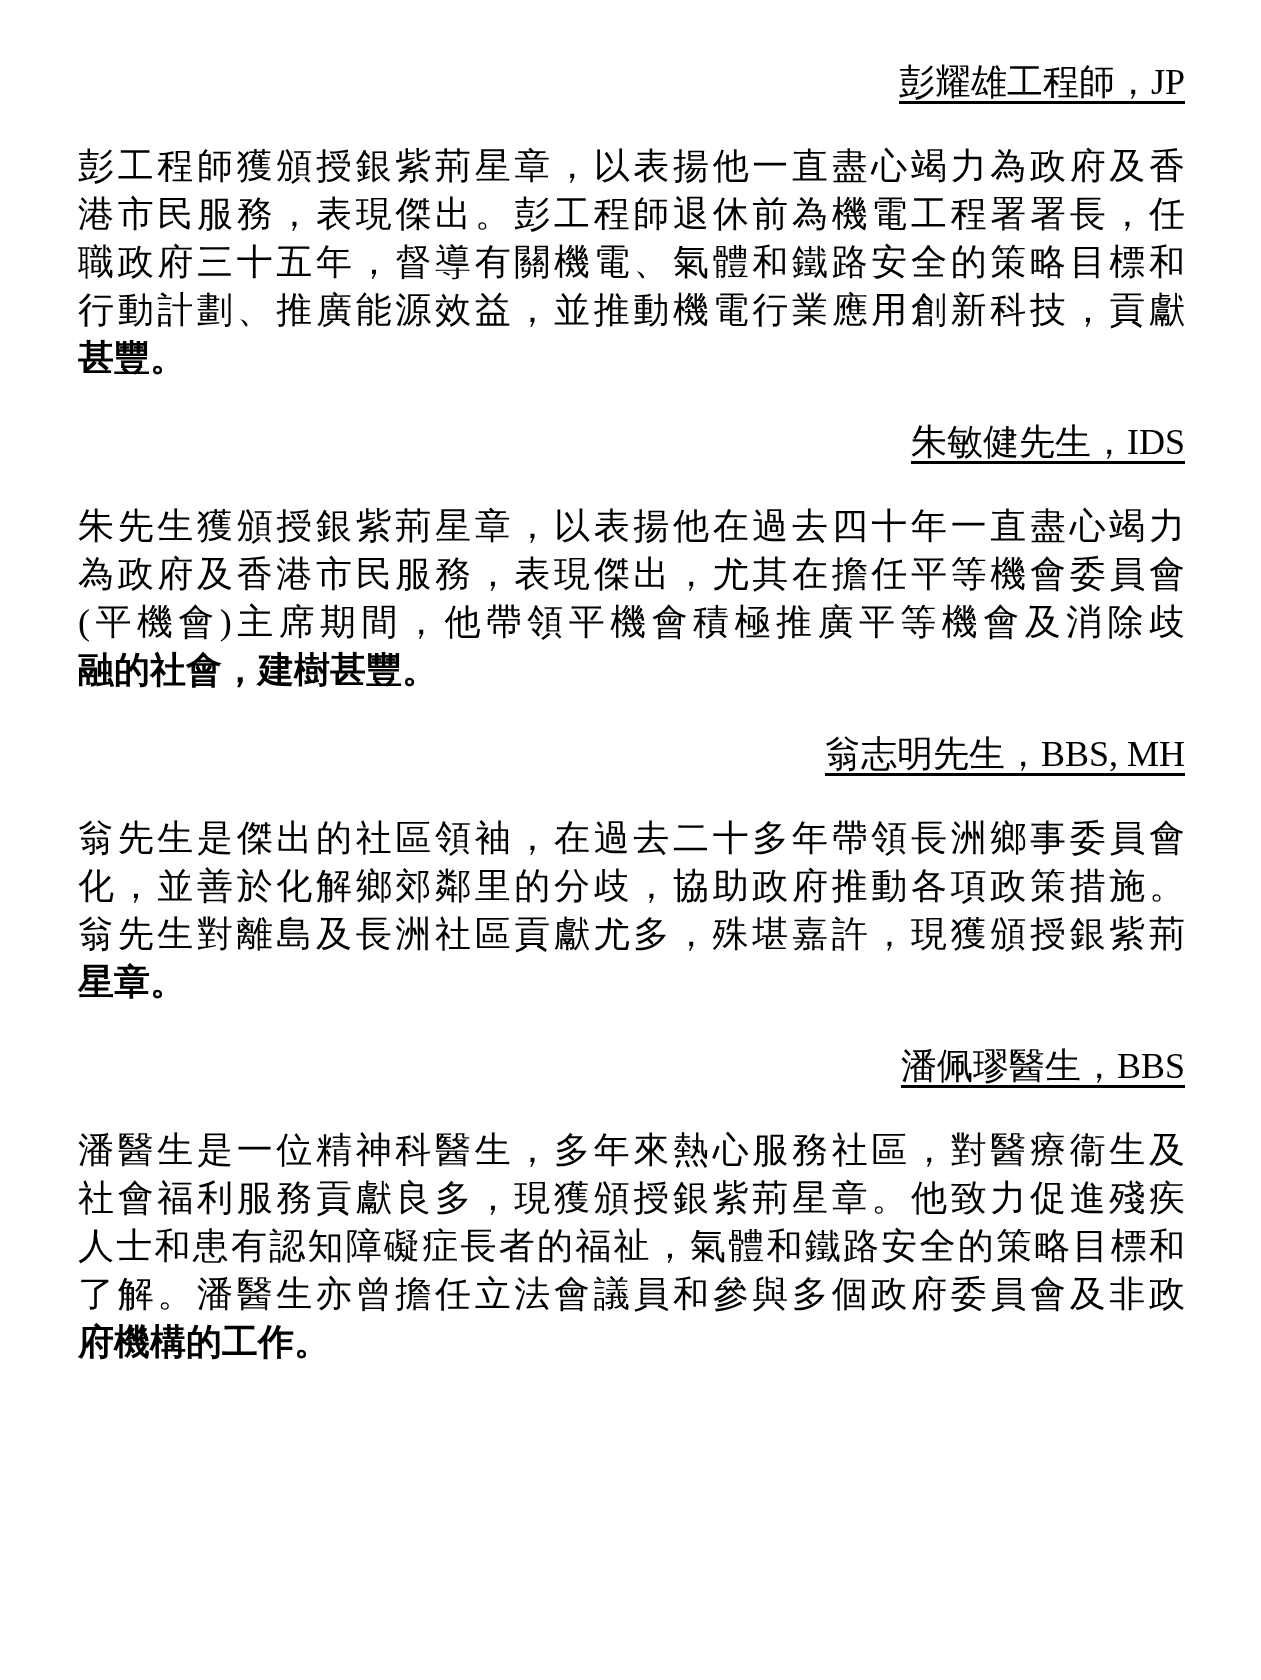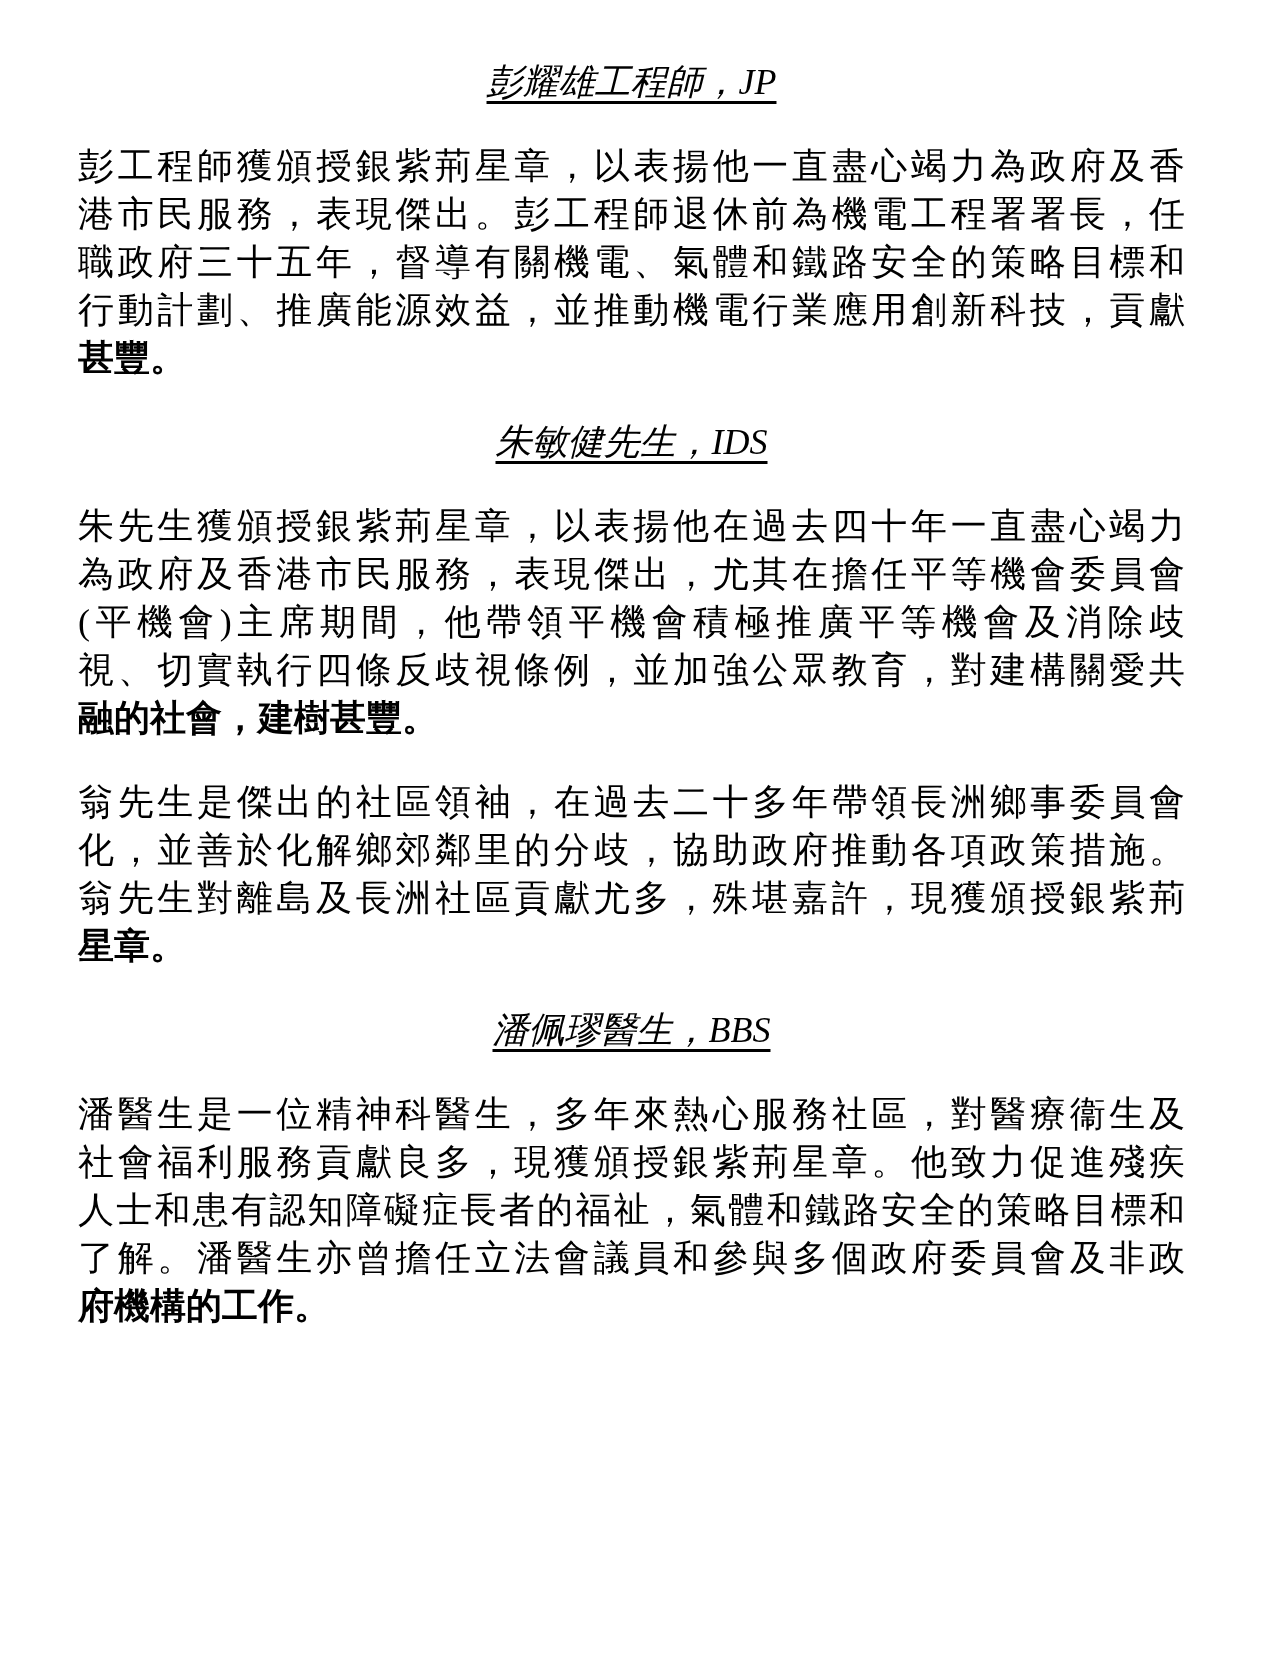--- a/index.html
+++ b/index.html
@@ -15,23 +15,22 @@
     overflow: hidden;
   }
   .doc {
     padding: 58px 76px 0 78px;
   }
   .section { margin: 0; }
   .section-heading {
     font-size: 36px;
     line-height: 48px;
     margin: 0 0 36px 0;
-    text-align: center;
+    text-align: right;
     white-space: nowrap;
-    font-style: italic;
   }
   .section-heading .heading-text {
     text-decoration: underline;
     text-decoration-thickness: 2.5px;
     text-underline-offset: 7px;
   }
   .para {
     margin: 7px 0 36px 0;
   }
   .line {
@@ -62,26 +61,26 @@
       <div class="line last">甚豐。</div>
     </div>
   </div>
 
   <div class="section">
     <div class="section-heading"><span class="heading-text">朱敏健先生，IDS</span></div>
     <div class="para">
       <div class="line">朱先生獲頒授銀紫荊星章，以表揚他在過去四十年一直盡心竭力</div>
       <div class="line">為政府及香港市民服務，表現傑出，尤其在擔任平等機會委員會</div>
       <div class="line">(平機會)主席期間，他帶領平機會積極推廣平等機會及消除歧</div>
-      <div class="line">視、切實執行四條反歧視條例，並加強公眾教育，對建構關愛共</div>
       <div class="line last">融的社會，建樹甚豐。</div>
     </div>
   </div>
 
   <div class="section">
+    <div class="section-heading"><span class="heading-text">翁志明先生，BBS, MH</span></div>
     <div class="para">
       <div class="line">翁先生是傑出的社區領袖，在過去二十多年帶領長洲鄉事委員會</div>
       <div class="line">化，並善於化解鄉郊鄰里的分歧，協助政府推動各項政策措施。</div>
       <div class="line">翁先生對離島及長洲社區貢獻尤多，殊堪嘉許，現獲頒授銀紫荊</div>
       <div class="line last">星章。</div>
     </div>
   </div>
 
   <div class="section">
     <div class="section-heading"><span class="heading-text">潘佩璆醫生，BBS</span></div>

